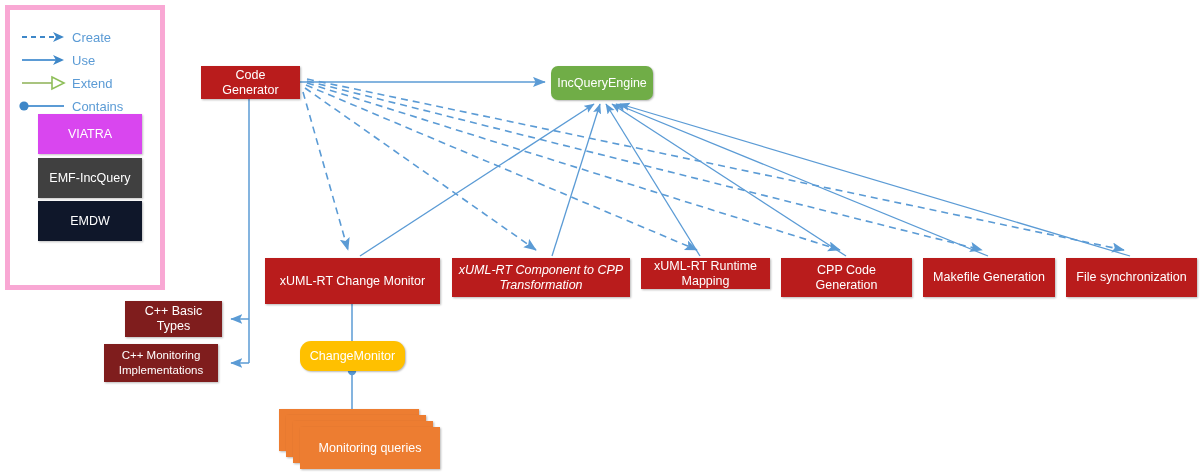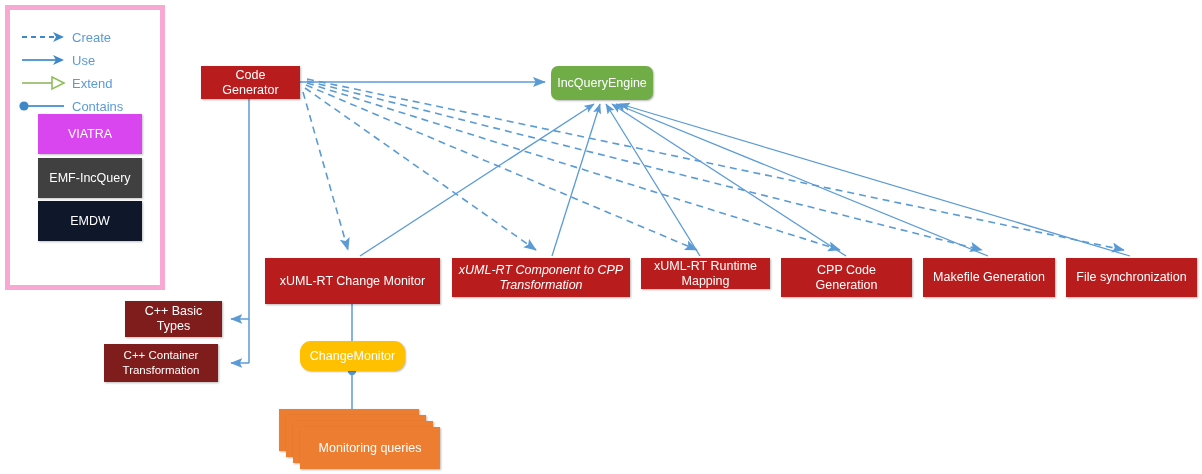--- a/index.html
+++ b/index.html
@@ -247,21 +247,21 @@
 
   <div class="node orange" style="left:1066px; top:258px; width:131px; height:39px;">
     <span>File synchronization</span>
   </div>
 
   <div class="node blue" style="left:125px; top:301px; width:97px; height:36px;">
     <span>C++ Basic Types</span>
   </div>
 
   <div class="node blue small" style="left:104px; top:344px; width:114px; height:38px;">
-    <span>C++ Container Transformation</span>
+    <span>C++ Monitoring Implementations</span>
   </div>
 
   <div class="node yellow" style="left:300px; top:341px; width:105px; height:30px;border-radius:11px;">
     <span>ChangeMonitor</span>
   </div>
 
   <div class="stack-wrap" style="left:279px; top:409px; width:165px; height:60px;padding-left:22px;">
     <div class="stack-layer" style="left:0px;  top:0px;  width:140px; height:42px;"></div>
     <div class="stack-layer" style="left:7px;  top:6px;  width:140px; height:42px;"></div>
     <div class="stack-layer" style="left:14px; top:12px; width:140px; height:42px;"></div>

